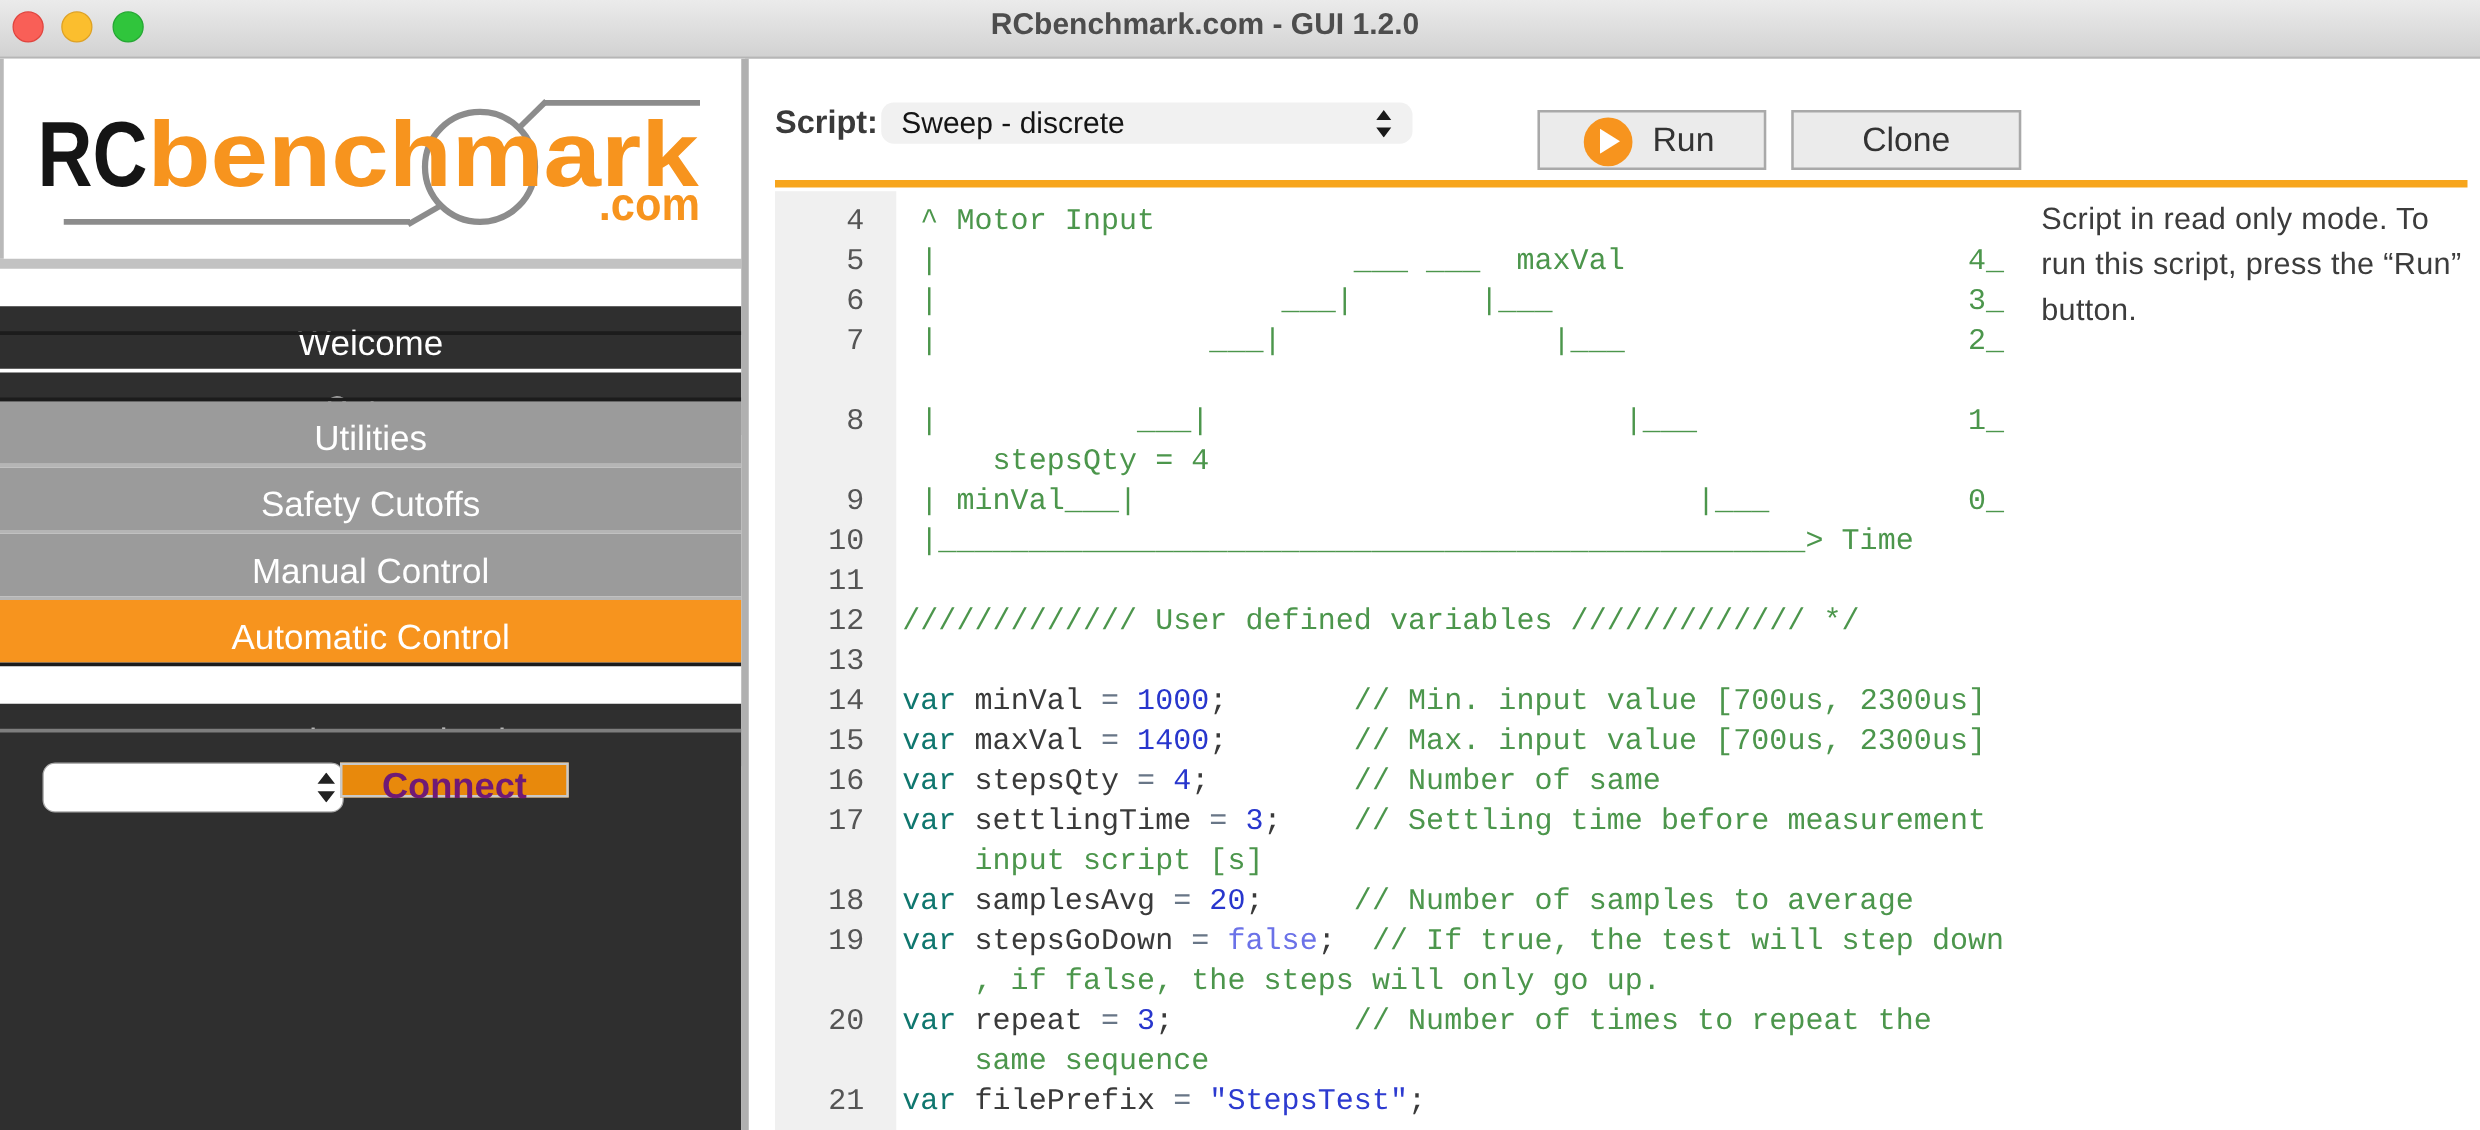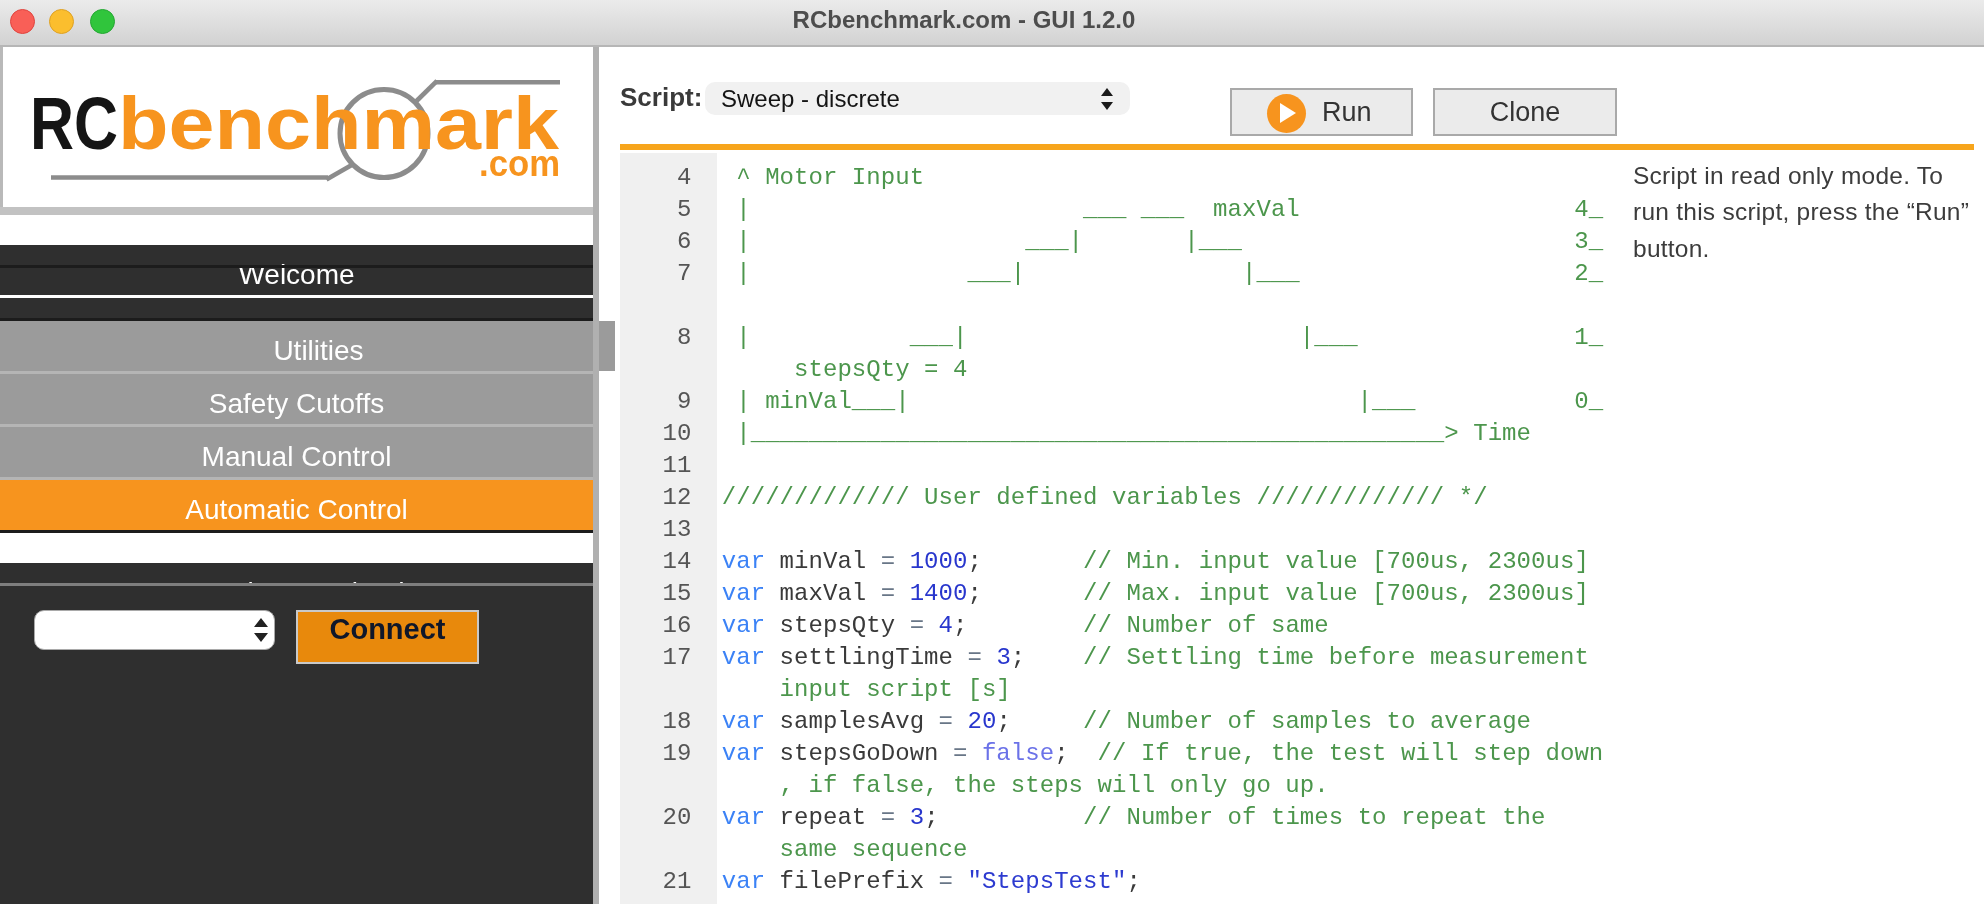--- a/index.html
+++ b/index.html
@@ -7,35 +7,35 @@
 #title{left:-28px;top:0;width:1984px;height:45px;line-height:40px;text-align:center;font-weight:bold;font-size:24px;color:#4d4d4d;}
 #vbar{left:593px;top:47px;width:6px;height:857px;background:#b0b0b0;}
 #logo{left:0;top:47px;width:593px;height:160px;background:#fff;}
 #strip{left:0;top:207px;width:593px;height:8px;background:#c2c2c2;}
 .mi{left:0;width:593px;height:50px;color:#fff;text-align:center;font-size:28px;line-height:60px;white-space:nowrap;}
 .dk{background:#2f2f2f;margin-top:30px;}
 .gy{background:#9b9b9b;}
 #sbbottom{left:0;top:583px;width:593px;height:321px;background:#2f2f2f;border-top:3px solid #7e7e7e;}
 #portsel{left:34px;top:610px;width:239px;height:38px;background:#fff;border-radius:10px;border:1px solid #a9a9a9;}
 #portsel span{position:absolute;left:19px;top:0;line-height:37px;font-size:24px;color:#111;}
-#connect{left:296px;top:610px;width:183px;height:54px;background:#e8890c;border:2px solid #c9c9c9;box-sizing:border-box;color:#0f172a;font-weight:bold;font-size:29px;text-align:center;line-height:34px;}
+#connect{left:272px;top:610px;width:183px;height:28px;background:#e8890c;border:2px solid #c9c9c9;box-sizing:border-box;color:#701a75;font-weight:bold;font-size:29px;text-align:center;line-height:34px;}
 #scriptlbl{left:620px;top:82px;font-size:26px;font-weight:bold;color:#3a3a3a;}
 #ssel{left:705px;top:82px;width:425px;height:33px;background:#f1f1f1;border-radius:10px;}
 #ssel span{position:absolute;left:16px;top:0;line-height:33px;font-size:24px;color:#141414;}
 .btn{top:68px;height:48px;background:#ebebeb;border:2px solid #a9a9a9;box-sizing:border-box;font-size:27px;color:#333;margin-top:20px;}
 #runbtn{left:1230px;width:183px;}
 #clonebtn{left:1433px;width:184px;text-align:center;line-height:44px;}
 #runbtn span{position:absolute;left:90px;line-height:44px;}
 #runicon{left:35px;top:4px;width:39px;height:39px;border-radius:50%;background:#f7941e;}
 #obar{left:620px;top:143.8px;width:1354px;height:6px;background:#f7a51c;}
 #gutter{left:620px;top:153px;width:97px;height:751px;background:#f0f0f0;}
 #gnums{margin:0;left:620px;top:161.5px;width:71.5px;text-align:right;font-family:"Liberation Mono",monospace;font-size:24px;line-height:32px;letter-spacing:0.048px;color:#555;white-space:pre;}
 #code{margin:0;left:721.8px;top:161.5px;font-family:"Liberation Mono",monospace;font-size:24px;line-height:32px;letter-spacing:0.048px;color:#3a3a3a;white-space:pre;}
 #code i,#gc{font-style:normal;color:#4c964c;}
-#code b{font-weight:normal;color:#3b82f6;}
+#code b{font-weight:normal;color:#0f766e;}
 #code u{text-decoration:none;color:#2836cd;}
 #code s{text-decoration:none;color:#2d3bd0;}
 #code o{color:#687687;}
 #code f{color:#6b72e8;}
 #rpanel{left:1633px;top:157.5px;width:345px;font-size:24.5px;letter-spacing:0.25px;line-height:36.5px;color:#3c3c3c;}
 </style></head>
 <body>
 <div class="abs" id="titlebar"></div>
 <div class="abs" id="title">RCbenchmark.com - GUI 1.2.0</div>
 <div class="abs light" style="left:9.5px;background:#f95f57;border:1px solid #e0443e;"></div>
@@ -53,21 +53,21 @@
 <g font-family="Liberation Sans,sans-serif" font-weight="bold">
 <text x="27" y="102" font-size="74" fill="#151515" textLength="88" lengthAdjust="spacingAndGlyphs">RC</text>
 <text x="115" y="102" font-size="74" fill="#f7941e" textLength="441" lengthAdjust="spacingAndGlyphs">benchmark</text>
 <text x="476" y="129" font-size="37" fill="#f7941e" textLength="81" lengthAdjust="spacingAndGlyphs">.com</text>
 </g>
 </svg>
 </div>
 <div class="abs" id="strip"></div>
 <div class="abs mi dk" style="top:215px;">Welcome</div>
 <div class="abs mi dk" style="top:268px;">Setup</div>
-<div class="abs mi gy" style="top:321px;padding-left:22px;">Utilities</div>
+<div class="abs mi gy" style="top:321px;">Utilities</div>
 <div class="abs mi gy" style="top:374px;">Safety Cutoffs</div>
 <div class="abs mi gy" style="top:427px;">Manual Control</div>
 <div class="abs mi" style="top:480px;background:#f7941e;">Automatic Control</div>
 <div class="abs mi dk" style="top:533px;">Database Upload</div>
 <div class="abs" style="left:0;top:265px;width:593px;height:3px;background:#1c1c1c;"></div>
 <div class="abs" style="left:0;top:318px;width:593px;height:3px;background:#1c1c1c;"></div>
 <div class="abs" style="left:0;top:371px;width:593px;height:3px;background:#b5b5b5;"></div>
 <div class="abs" style="left:0;top:424px;width:593px;height:3px;background:#b5b5b5;"></div>
 <div class="abs" style="left:0;top:477px;width:593px;height:3px;background:#b5b5b5;"></div>
 <div class="abs" style="left:0;top:530px;width:593px;height:3px;background:#1c1c1c;"></div>

